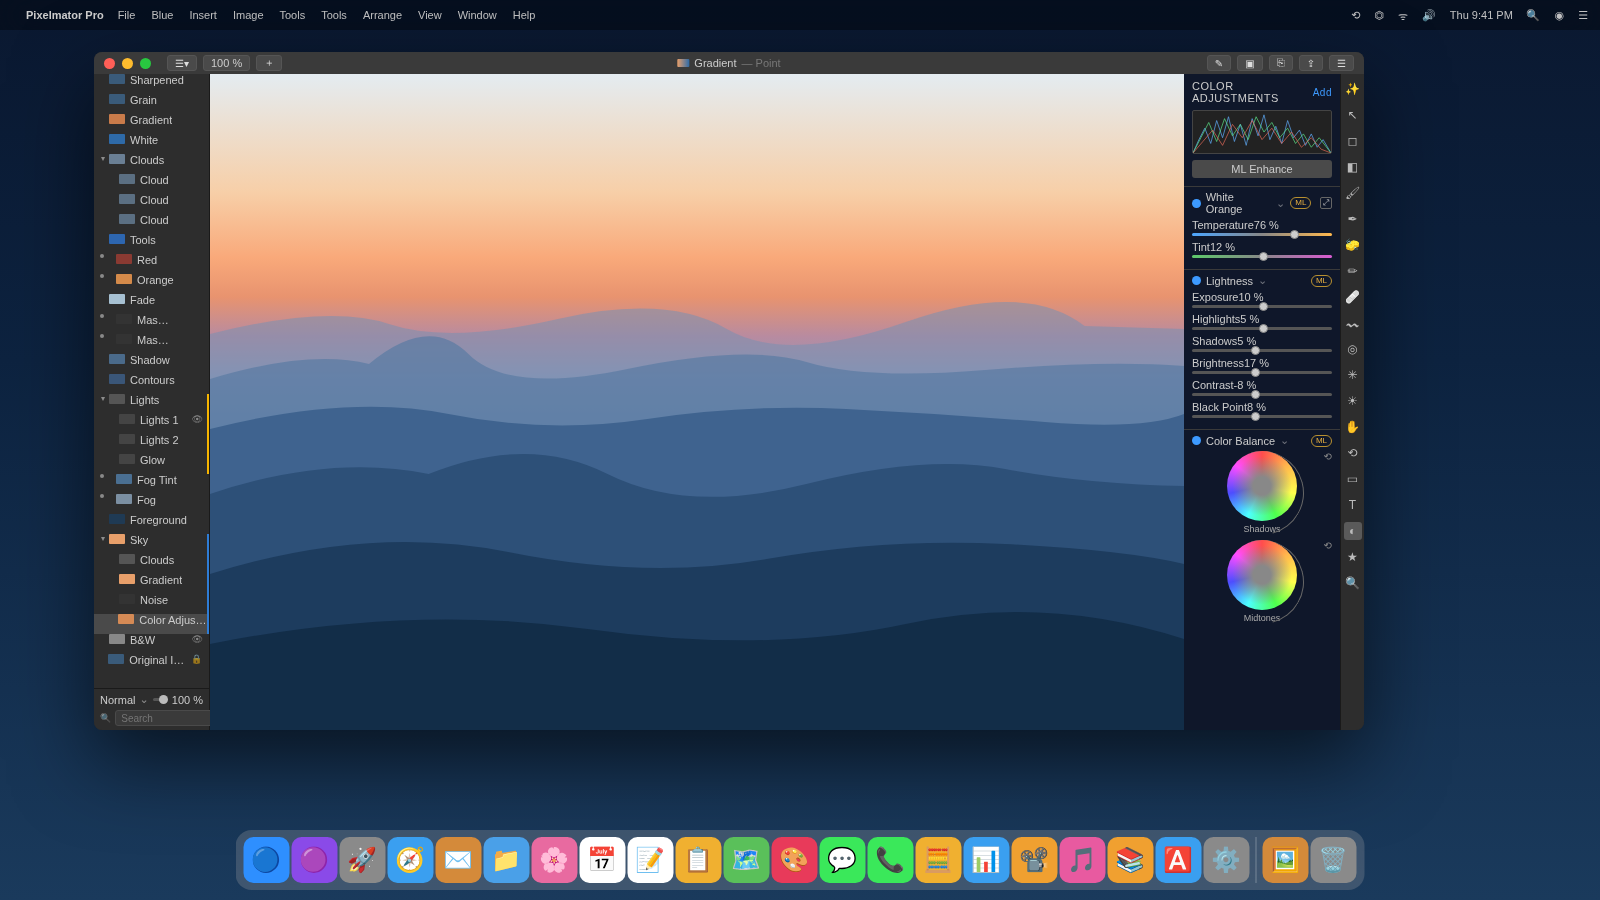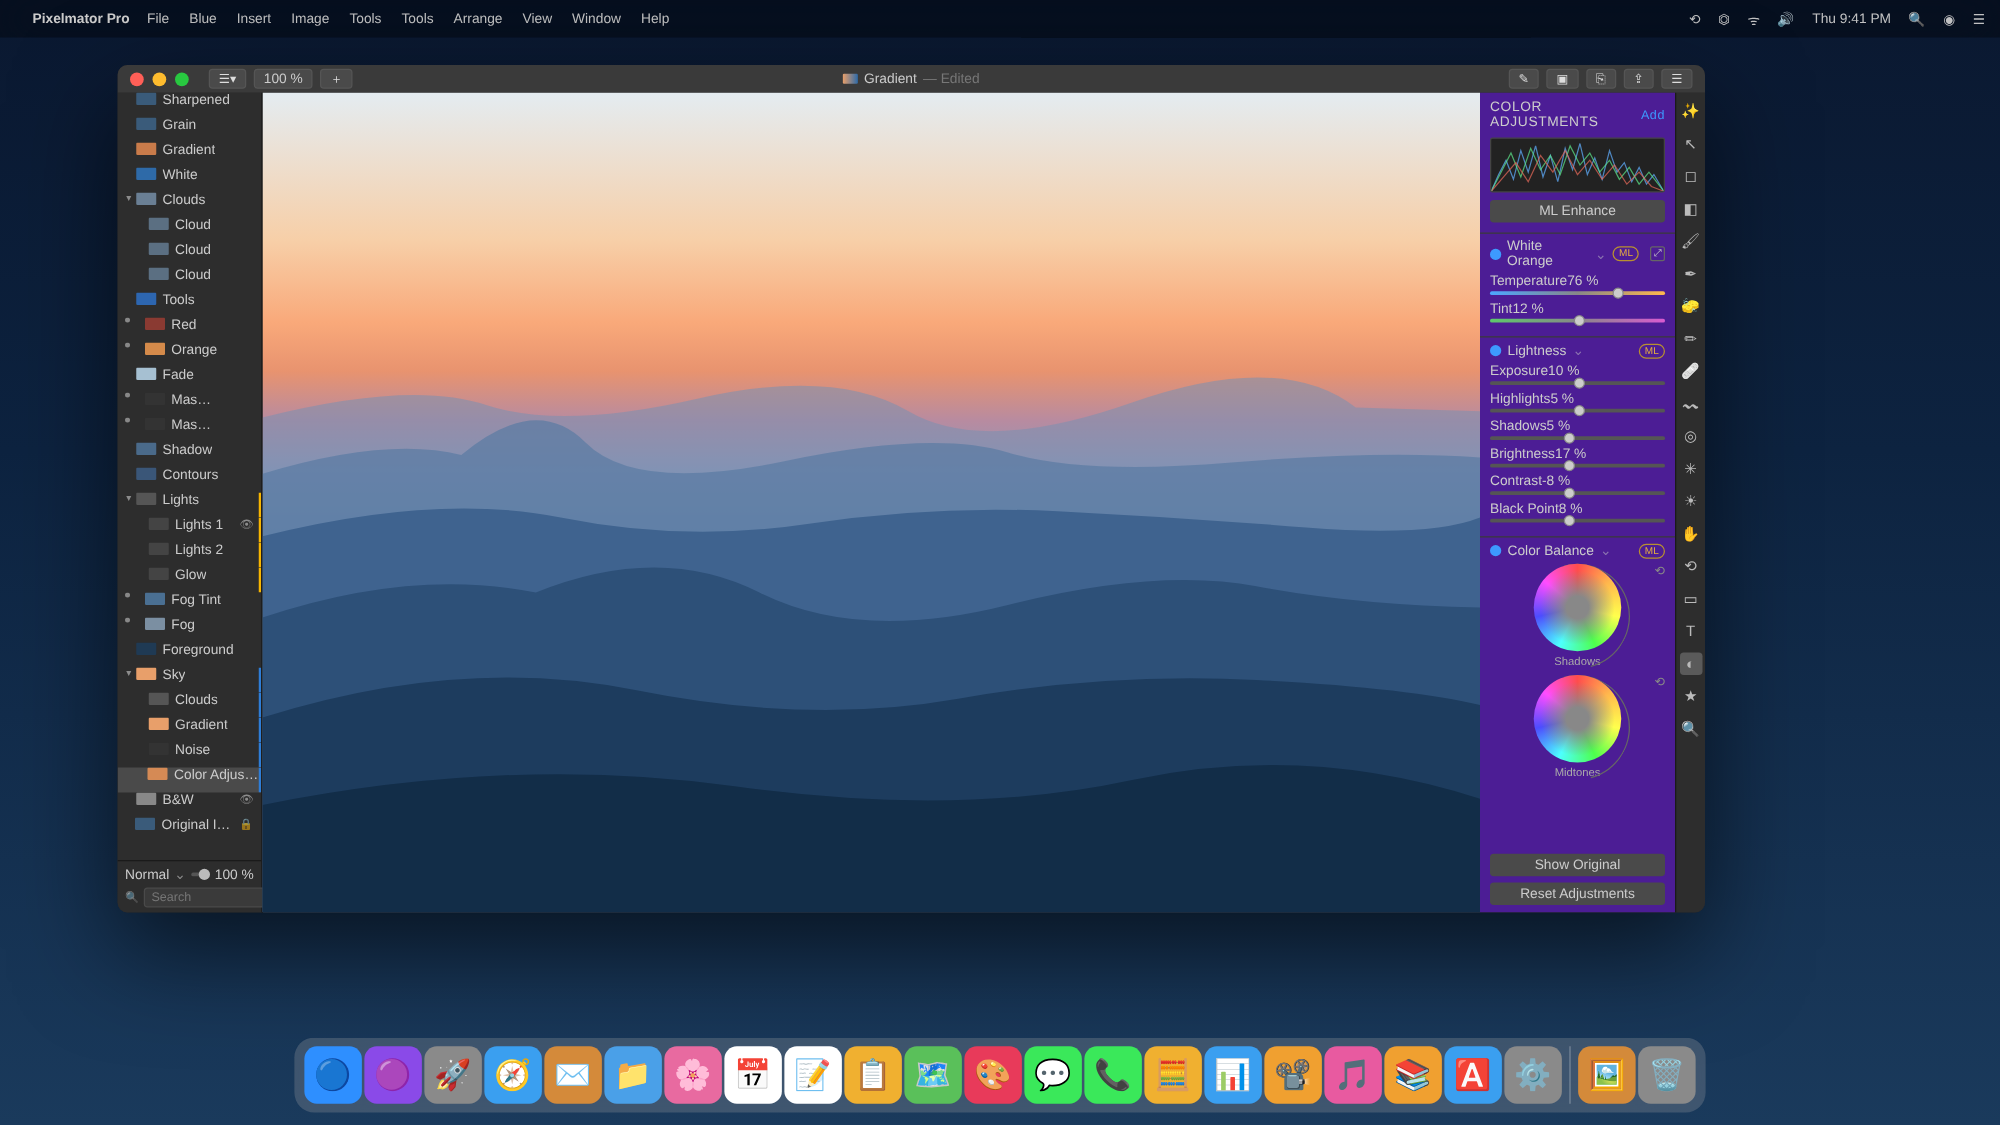--- a/index.html
+++ b/index.html
@@ -39,21 +39,21 @@
 .layers-footer{border-top:1px solid #1a1a1a;padding:4px 6px}
 .blend-row{display:flex;align-items:center;gap:4px;font-size:10px;margin-bottom:4px}
 .opacity-slider{flex:1;height:3px;background:#555;border-radius:2px;position:relative}
 .opacity-slider .knob{position:absolute;right:0;top:-3px;width:9px;height:9px;background:#bbb;border-radius:50%}
 .search-row{display:flex;align-items:center;gap:4px}
 .search-row input{flex:1;height:16px;background:#3a3a3a;border:1px solid #4a4a4a;border-radius:3px;padding:0 5px;font-size:10px;color:#aaa}
 
 .canvas{flex:1;background:#1e1e1e;display:flex;align-items:stretch;justify-content:stretch;overflow:hidden}
 .img{width:100%;height:100%;position:relative;background:linear-gradient(180deg,#e4ecf1 0%,#f7cfa8 18%,#f9a97a 28%,#e8936f 34%,#b88ba0 40%,#8d97b9 46%,#6c8cb5 52%,#5078a4 60%,#35638f 70%,#22496e 80%,#143552 90%,#0c2a42 100%)}
 
-.rpanel{width:156px;background:#4c1d95;display:flex;flex-direction:column;overflow:hidden}
+.rpanel{width:156px;background:#0f172a;display:flex;flex-direction:column;overflow:hidden}
 .rpanel .hdr{display:flex;align-items:center;padding:6px 8px;font-size:9px;letter-spacing:.5px;color:#999}
 .rpanel .hdr .add{margin-left:auto;color:#3d9aff;font-size:10px}
 .histo{margin:0 8px 6px;height:44px;border:1px solid #444;border-radius:2px;position:relative;background:#222;overflow:hidden}
 .ml-btn{margin:0 8px 8px;height:18px;background:#4a4a4a;border-radius:3px;display:flex;align-items:center;justify-content:center;font-size:10px;color:#ddd}
 .section{padding:4px 8px 6px;border-top:1px solid #3a3a3a}
 .sec-hdr{display:flex;align-items:center;gap:5px;font-size:10px;margin-bottom:4px}
 .sec-hdr .dot{width:9px;height:9px;border-radius:50%;background:#3d9aff}
 .sec-hdr .ml{margin-left:auto;font-size:8px;border:1px solid #b89030;color:#e8b040;padding:0 4px;border-radius:6px;line-height:10px}
 .sec-hdr .eyedrop{width:12px;height:12px;border:1px solid #666;border-radius:2px;margin-left:4px;display:flex;align-items:center;justify-content:center;font-size:8px}
 .prop{margin-bottom:5px}
@@ -114,21 +114,21 @@
     <div class="tb-left">
       <div class="tb-btn">☰▾</div>
       <div class="tb-btn">
           <span>100 %</span>
         </div>
       <div class="tb-btn">＋</div>
     </div>
     <div class="tb-title">
       <span style="width:12px;height:8px;background:linear-gradient(90deg,#e89f6a,#2e6aa8);border-radius:1px"></span>
       <span>Gradient</span>
-      <span class="edited">— Edited</span>
+      <span class="edited">— Point</span>
     </div>
     <div class="tb-right">
       <div class="tb-btn">✎</div>
       <div class="tb-btn">▣</div>
       <div class="tb-btn">⎘</div>
       <div class="tb-btn">⇪</div>
       <div class="tb-btn">☰</div>
     </div>
   </div>
 
@@ -456,28 +456,20 @@
             <div class="wheel-lbl">Shadows</div>
           </div>
         <div class="wheel-wrap">
             <span class="reset-ic">⟲</span>
             <div class="wheel-arc"></div>
             <div class="wheel"></div>
             <div class="wheel-lbl">Midtones</div>
           </div>
       </div>
 
-      <div class="rpanel-footer">
-        <div class="rbtn">
-            <span>Show Original</span>
-          </div>
-        <div class="rbtn">
-            <span>Reset Adjustments</span>
-          </div>
-      </div>
     </div>
 
     <div class="tools">
       <div class="tool">✨</div>
       <div class="tool">↖</div>
       <div class="tool">◻</div>
       <div class="tool">◧</div>
       <div class="tool">🖌</div>
       <div class="tool">✒</div>
       <div class="tool">🧽</div>

